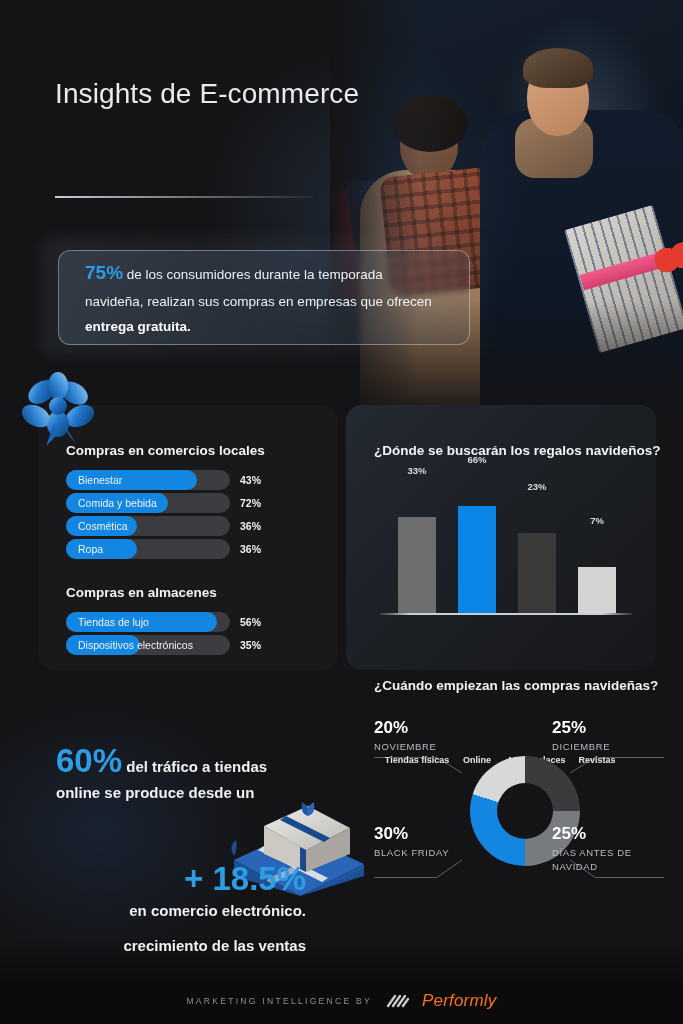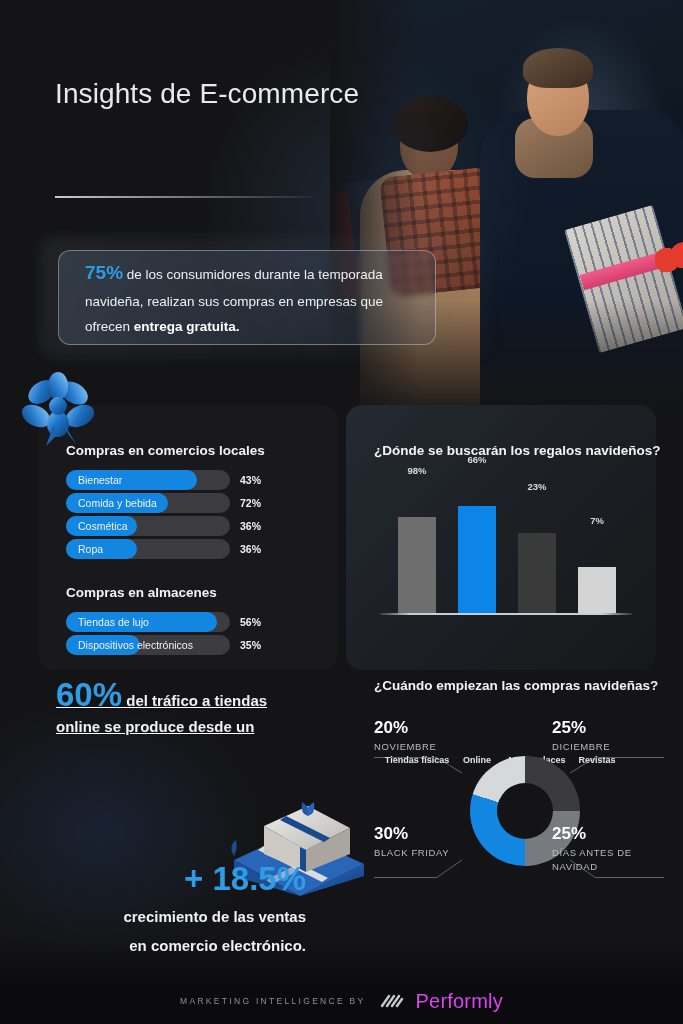--- a/index.html
+++ b/index.html
@@ -63,21 +63,21 @@
     background:radial-gradient(closest-side, rgba(70,110,160,.22), rgba(0,0,0,0));}
 
   
   #header{position:absolute; left:55px; top:78px; z-index:6;}
   #title-line1{font-size:28px; font-weight:400; letter-spacing:.1px; color:#e9eaec;}
   #title-line2{font-size:34px; font-weight:700; color:#ffffff; margin-top:4px;}
   #title-rule{position:absolute;left:55px; top:196px; width:258px; height:2px; z-index:6;
     background:linear-gradient(90deg,#c9ccd2 0%, rgba(201,204,210,.05) 100%);}
 
   
-  #quote-card{position:absolute; left:58px; top:250px; width:378px; height:95px; z-index:7;
+  #quote-card{position:absolute; left:58px; top:250px; width:412px; height:95px; z-index:7;
     border:1px solid rgba(205,215,228,.45); border-radius:12px;
     background:linear-gradient(115deg, rgba(96,120,148,.30), rgba(70,88,112,.16));
     backdrop-filter:blur(3px);
     display:flex; align-items:center;}
   #quote-text{padding:0 26px; font-size:13.5px; line-height:1.85; color:#eef1f4;}
   #quote-pct{color:#2f9de6; font-size:19px; font-weight:700;}
   #quote-strong{font-weight:700; color:#ffffff;}
   #quote-glass{position:absolute;left:40px;top:236px;width:450px;height:122px;z-index:6;
     background:linear-gradient(120deg, rgba(140,160,185,.10), rgba(60,72,90,.05));
     border-radius:16px; filter:blur(6px);}
@@ -124,34 +124,34 @@
   #donut-hole{position:absolute;left:123px;top:83px;width:56px;height:56px;border-radius:50%;
     background:#141416;}
   .dcell{position:absolute;width:116px;}
   .dpct{font-size:17px;font-weight:700;color:#ffffff;margin-top:12px;}
   .dlab{font-size:9.5px;font-weight:400;color:#b9bcc1;letter-spacing:.6px;line-height:1.45;margin-top:2px;}
   .dcell.right{text-align:left;}
   .dcell.left{text-align:left;}
   .dline{position:absolute;height:1px;background:rgba(200,205,212,.42);}
 
   
-  #stat1{position:absolute;left:56px;top:678px;width:250px;z-index:7;text-decoration:underline;}
+  #stat1{position:absolute;left:56px;top:744px;width:250px;z-index:7;}
   #stat2{position:absolute;left:56px;top:862px;width:250px;z-index:7;text-align:right;}
   .big-pct{font-size:33px;font-weight:700;color:#2f9de6;line-height:1;}
   .stat-body{font-size:15px;font-weight:700;color:#f0f1f3;line-height:1.65;margin-top:4px;}
   .stat-inline{font-size:15px;font-weight:700;color:#f0f1f3;}
 
   
   #gifts{position:absolute;left:228px;top:772px;width:140px;height:128px;z-index:5;}
 
   
   #footer{position:absolute;left:0;top:978px;width:683px;height:46px;
     display:flex;align-items:center;justify-content:center;gap:12px;z-index:7;}
   #footer-kicker{font-size:8.5px;letter-spacing:2.3px;color:#8e9095;font-weight:400;}
-  #footer-brand{font-size:20px;color:#d946ef;font-weight:400;letter-spacing:.2px;}
+  #footer-brand{font-size:17px;color:#f97316;font-weight:400;letter-spacing:.2px;font-style:italic;}
   #footer-glow{position:absolute;left:0;top:940px;width:683px;height:84px;
     background:linear-gradient(180deg,rgba(13,13,15,0),#0b0b0d 55%);z-index:6;}
   #left-glow{position:absolute;left:-60px;top:700px;width:320px;height:260px;
     background:radial-gradient(closest-side, rgba(38,70,120,.28), rgba(0,0,0,0));z-index:2;}
 </style>
 </head>
 <body>
 
 <div id="hero-photo">
   <div class="hp hp-bagred"></div>
@@ -251,21 +251,21 @@
   <div class="track"></div>
   <div class="fill" style="width: 73.8px;"></div>
   <div class="blabel">Dispositivos electrónicos</div>
   <div class="bval">35%</div>
 </div>
 
 <div id="col-title">¿Dónde se buscarán los regalos navideños?</div>
 <div id="col-plot">
   <div id="col-axis"></div>
   <div class="col" style="left:18px">
-    <div class="col-val" style="bottom: 137px;">98%</div>
+    <div class="col-val" style="bottom: 137px;">33%</div>
     <div class="col-bar" style="height: 96px; background: rgb(110, 110, 110);"></div>
     <div class="col-lab">Tiendas físicas</div>
   </div>
   <div class="col" style="left:78px">
     <div class="col-val" style="bottom: 148px; text-align: center;">66%</div>
     <div class="col-bar" style="height: 107px; background: rgb(11, 133, 232);"></div>
     <div class="col-lab">Online</div>
   </div>
   <div class="col" style="left:138px">
     <div class="col-val" style="bottom: 121px;">23%</div>
@@ -347,22 +347,22 @@
   <path d="M6 84 q-6 -10 2 -16 q2 8 -2 16z" fill="#1d56a3" opacity=".85"></path>
 </svg>
 
 <div id="stat1">
   <span class="big-pct">60%</span><span class="stat-inline"> del tráfico a tiendas</span>
   <div class="stat-body">online se produce desde un</div>
 </div>
 
 <div id="stat2">
   <div class="big-pct">+ 18.5%</div>
+  <div class="stat-body">en comercio electrónico.</div>
   <div class="stat-body" style="margin-top:10px">crecimiento de las ventas</div>
-  <div class="stat-body">en comercio electrónico.</div>
 </div>
 
 <div id="footer-glow"></div>
 <div id="footer">
   <span id="footer-kicker">MARKETING INTELLIGENCE BY</span>
   <svg width="26" height="20" viewBox="0 0 26 20">
     <g stroke="#c7c9cd" stroke-width="2.4" stroke-linecap="round">
       <line x1="4" y1="15" x2="11" y2="5"></line>
       <line x1="9" y1="15" x2="16" y2="5"></line>
       <line x1="14" y1="15" x2="21" y2="5"></line>

